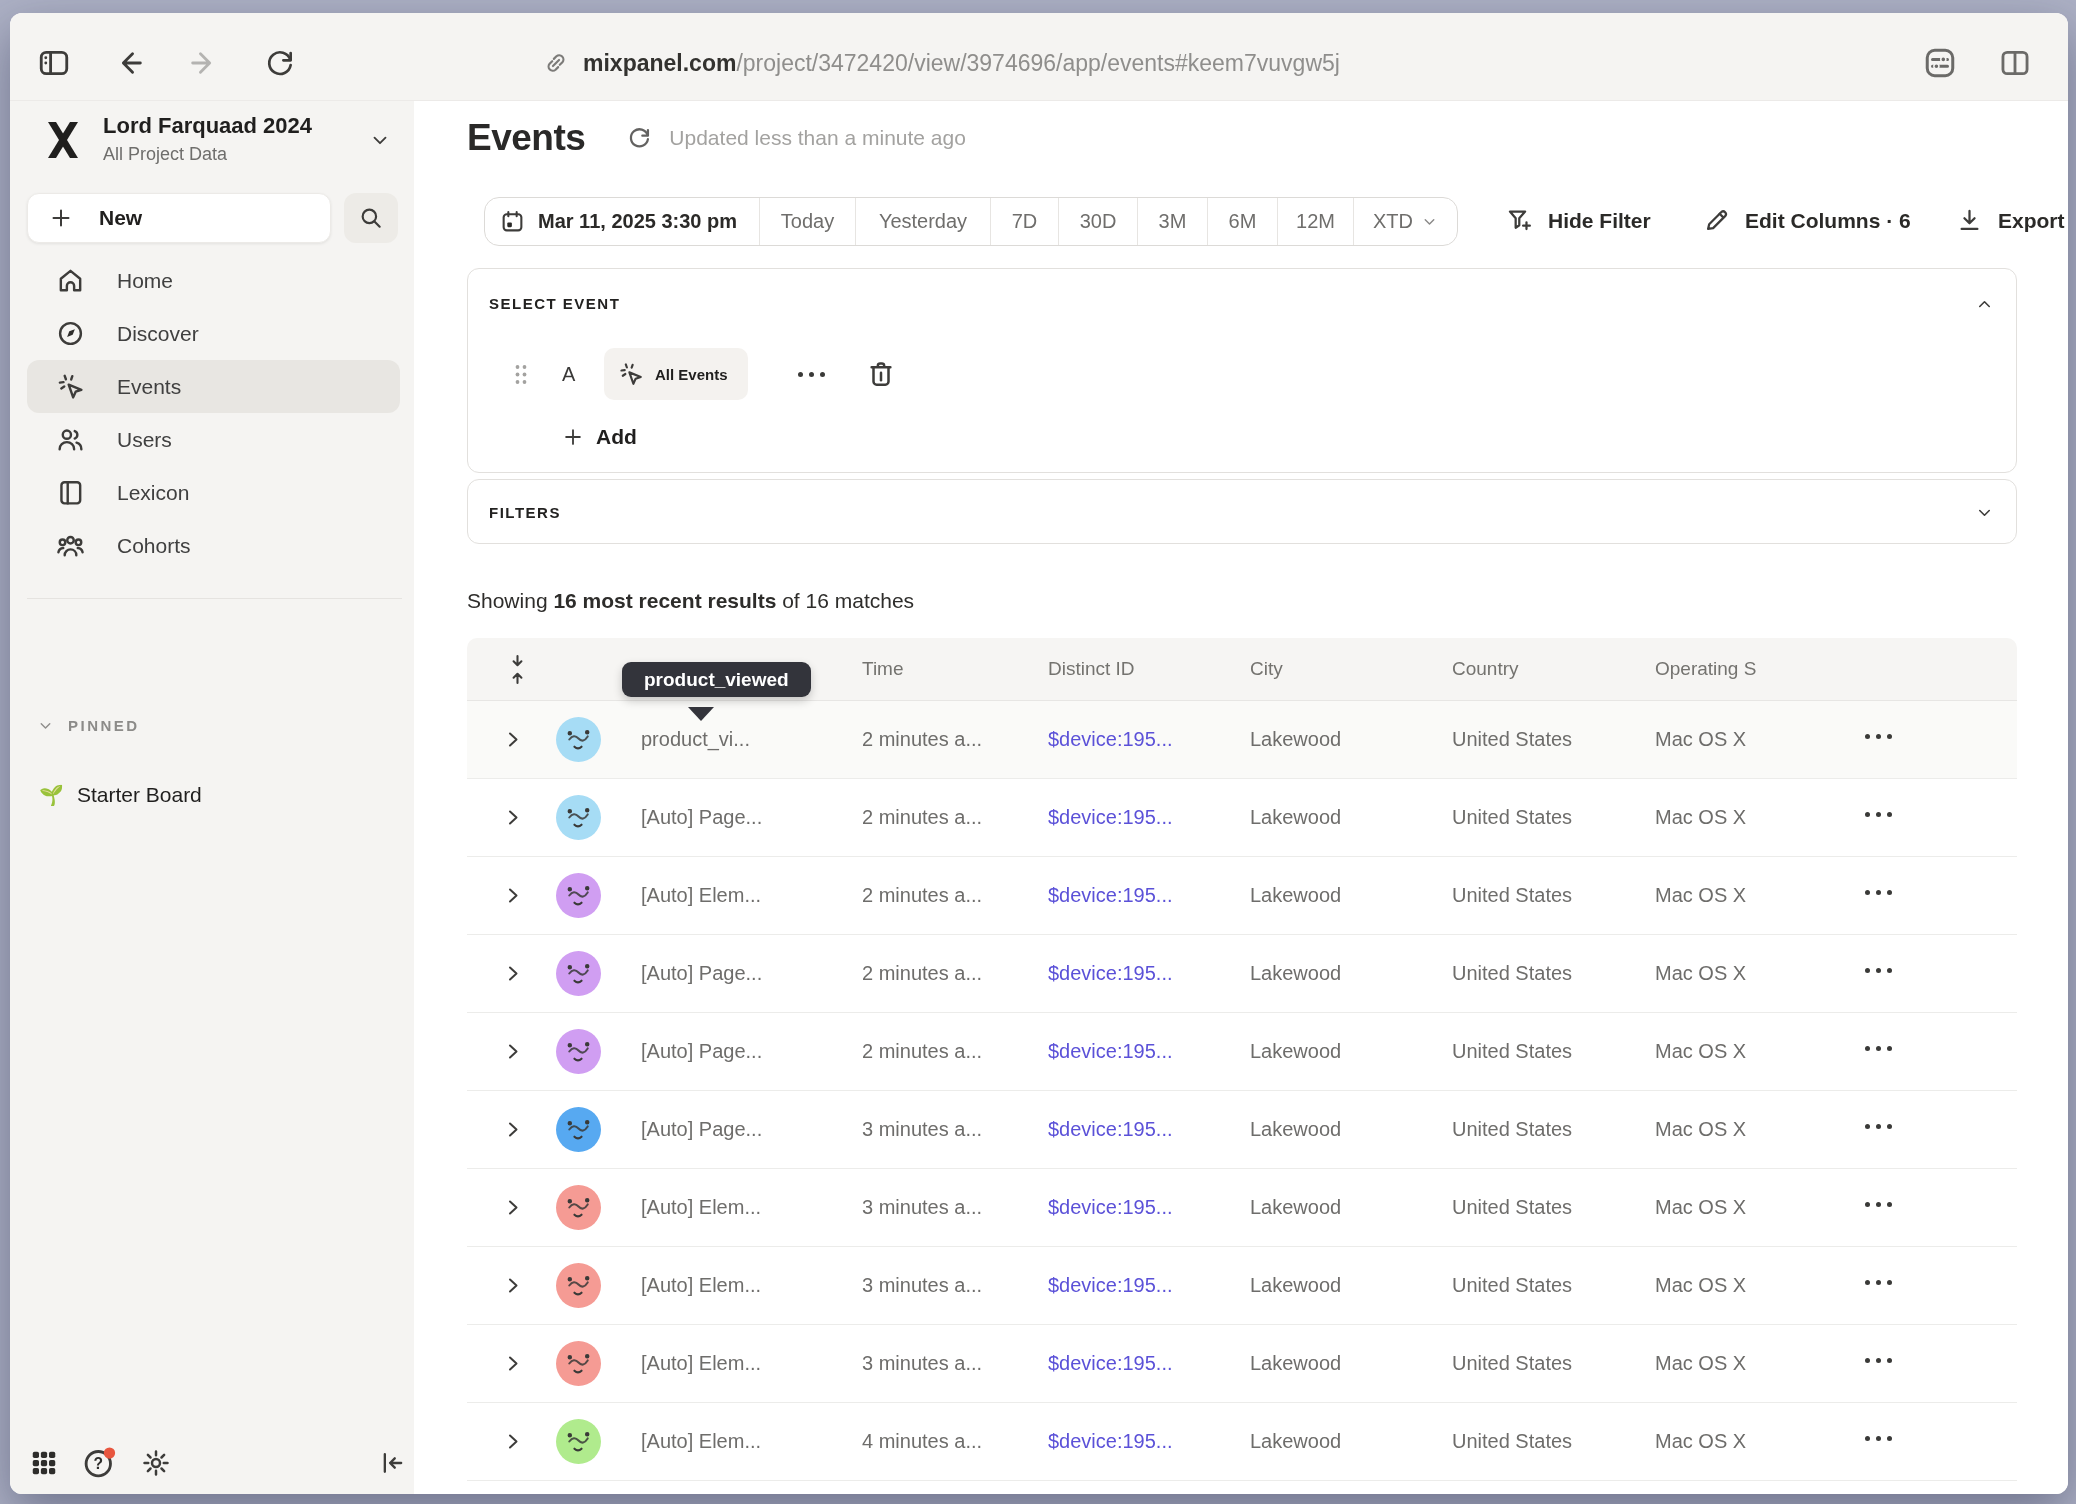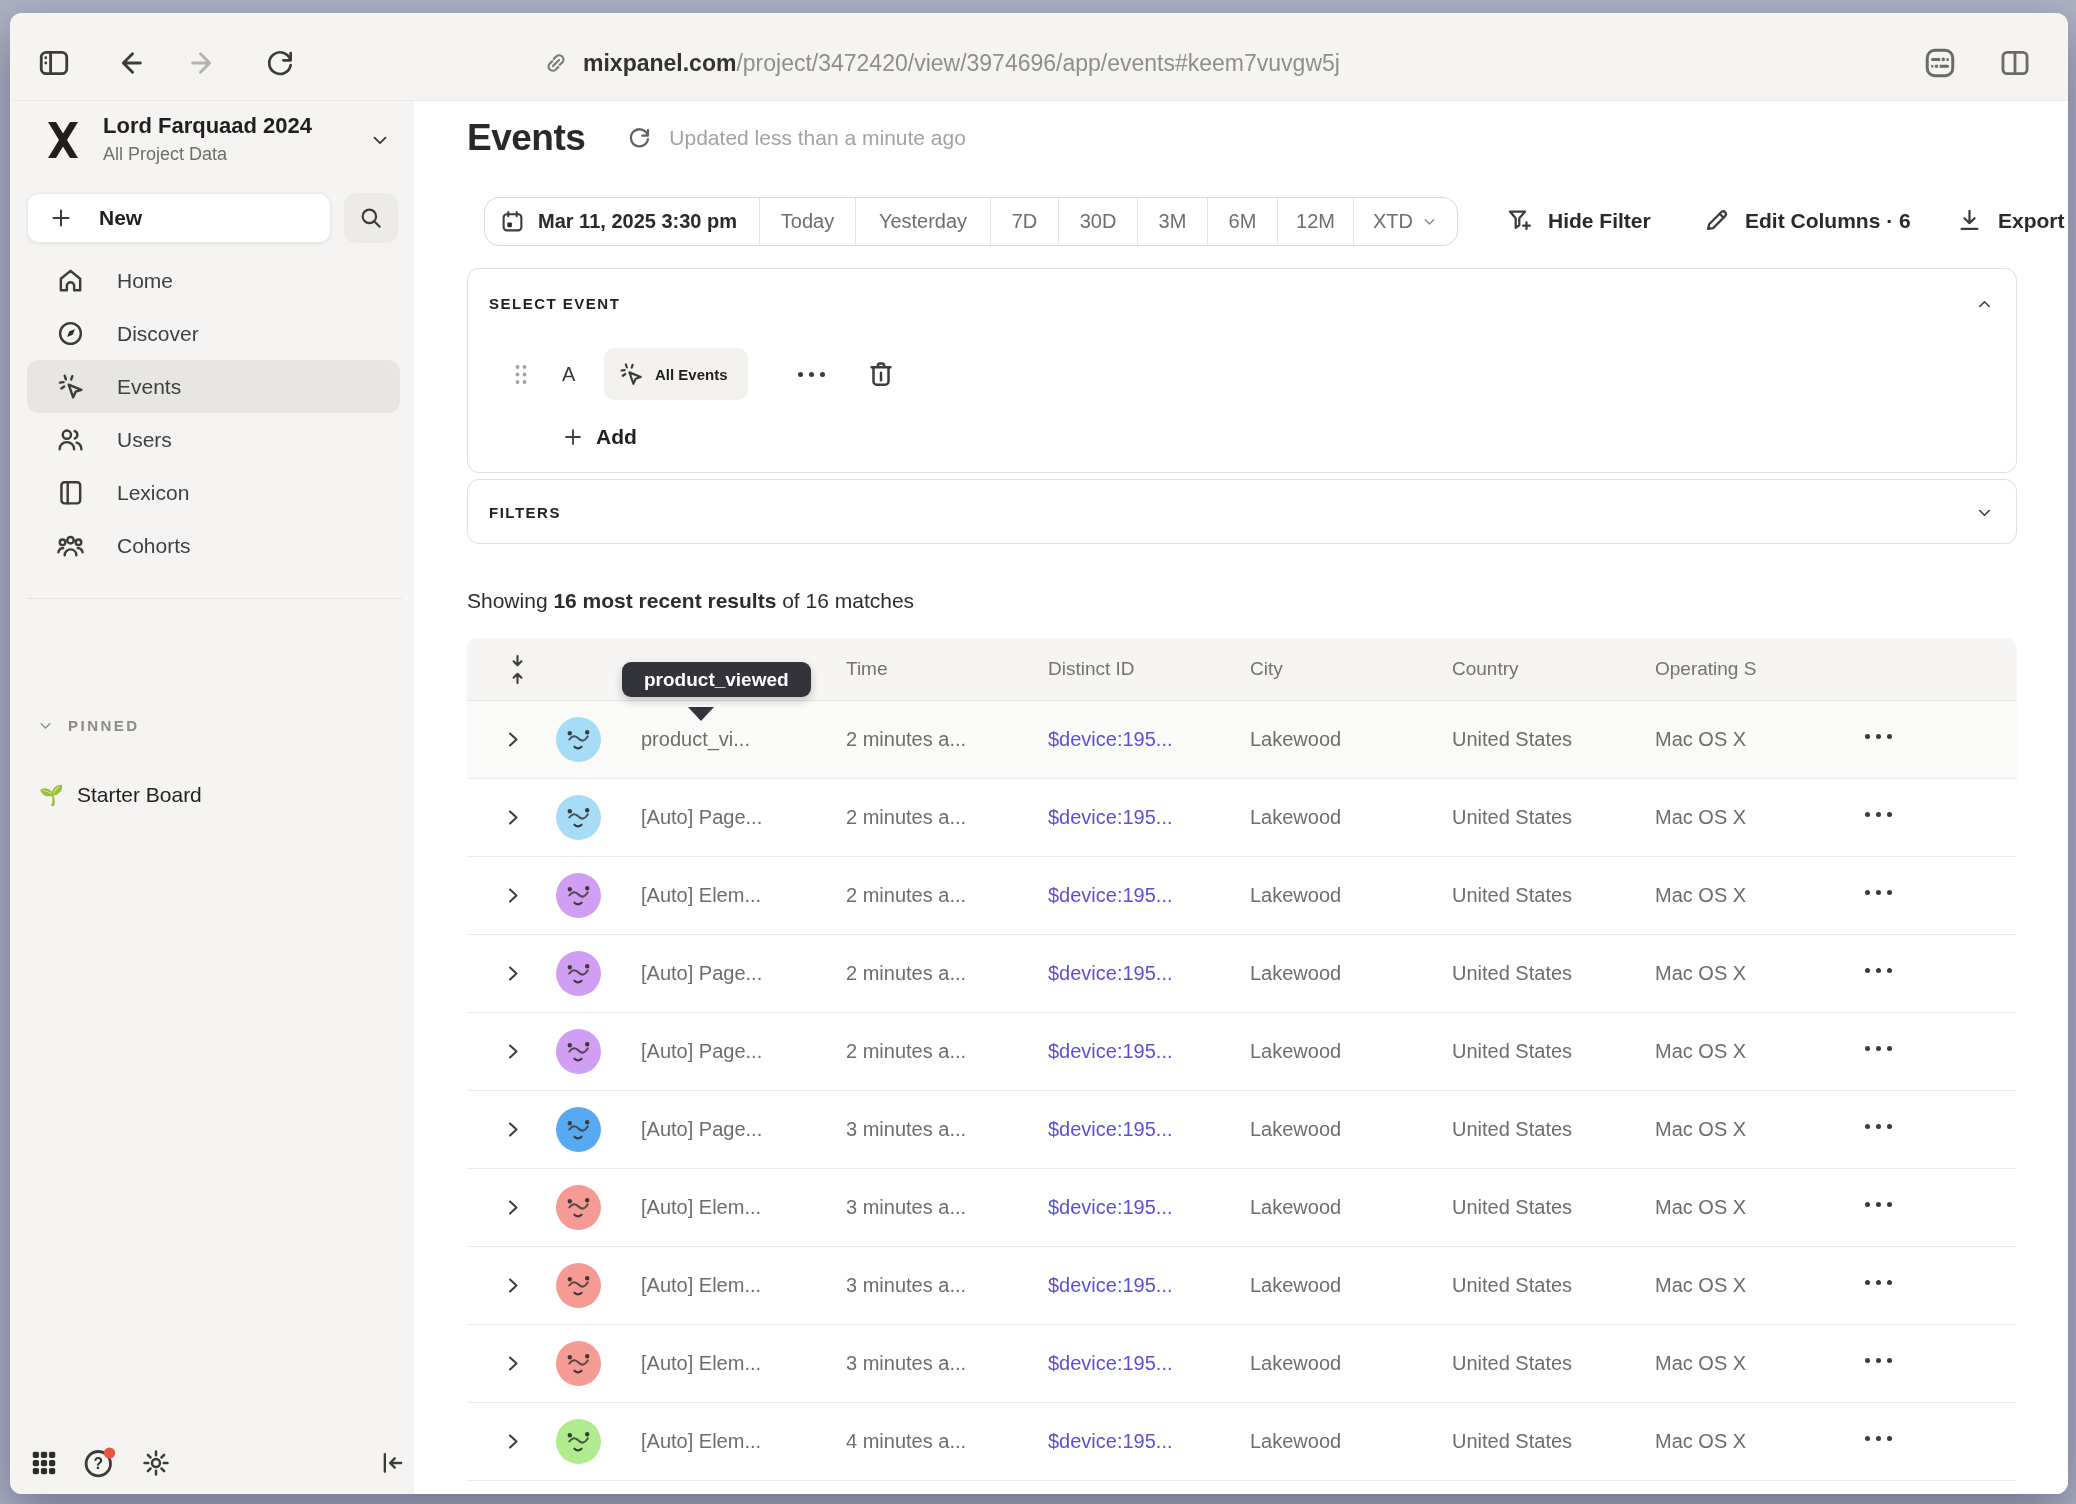--- a/index.html
+++ b/index.html
@@ -105,21 +105,21 @@
   .add-row{position:absolute;left:94px;top:150px;height:36px;display:flex;align-items:center;gap:12px;
         font-size:21px;font-weight:600;color:#201f1e;}
   
   .showing{position:absolute;left:53px;top:488px;font-size:21px;color:#2e2d2b;}
   .showing b{font-weight:700;}
   .table{position:absolute;left:53px;top:537px;width:1550px;}
   .thead{position:relative;height:62px;background:#f6f5f3;border-radius:10px 10px 0 0;border-bottom:1px solid #e7e6e4;}
   .th{position:absolute;top:0;line-height:62px;font-size:19px;color:#74736f;white-space:nowrap;}
   .th-icon{position:absolute;left:38px;top:16px;}
   .p-event{left:174px}.p-time:{left:379px}
-  .p-time{left:379px}.p-distinct{left:581px}.p-city{left:783px}.p-country{left:985px}.p-os{left:1188px}
+  .p-time{left:395px}.p-distinct{left:581px}.p-city{left:783px}.p-country{left:985px}.p-os{left:1188px}
   .trow{position:relative;height:77px;border-bottom:1px solid #ececea;background:#fff;}
   .trow.hov{background:#fafaf8;}
   .cell{position:absolute;top:0;line-height:77px;font-size:20px;color:#6e6d6b;white-space:nowrap;}
   .c-exp{left:38px;top:28px;line-height:normal;}
   .c-av{left:89px;top:16px;line-height:normal;}
   .c-distinct{color:#5b51d8;}
   .c-dots{left:1398px;top:33px;line-height:normal;}
   .tooltip{position:absolute;left:155px;top:24px;height:35px;background:#33343b;border-radius:9px;
       display:flex;align-items:center;padding:0 22px;z-index:6;box-shadow:0 4px 10px rgba(0,0,0,.2);}
   .tooltip-text{font-size:19px;font-weight:600;color:#fff;}

